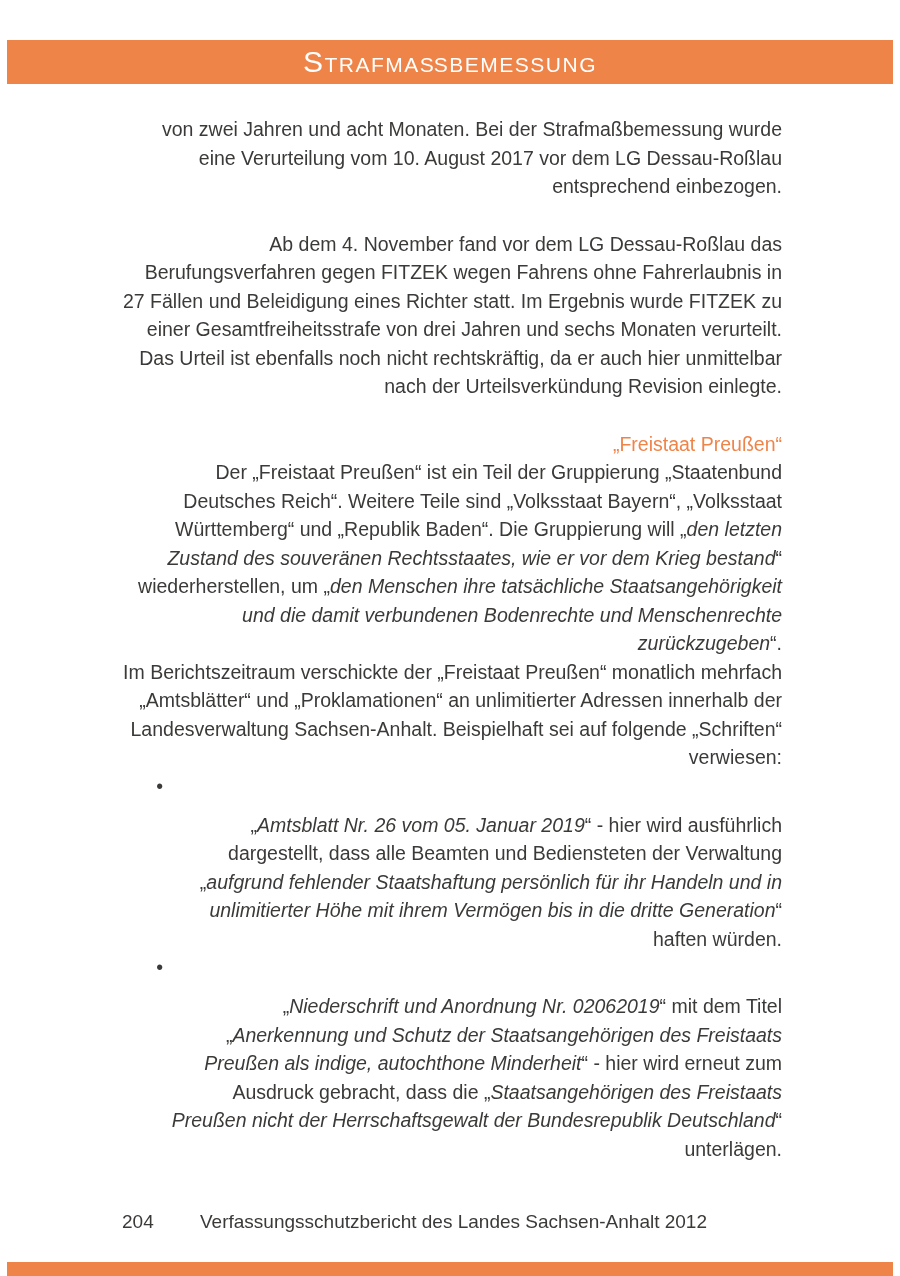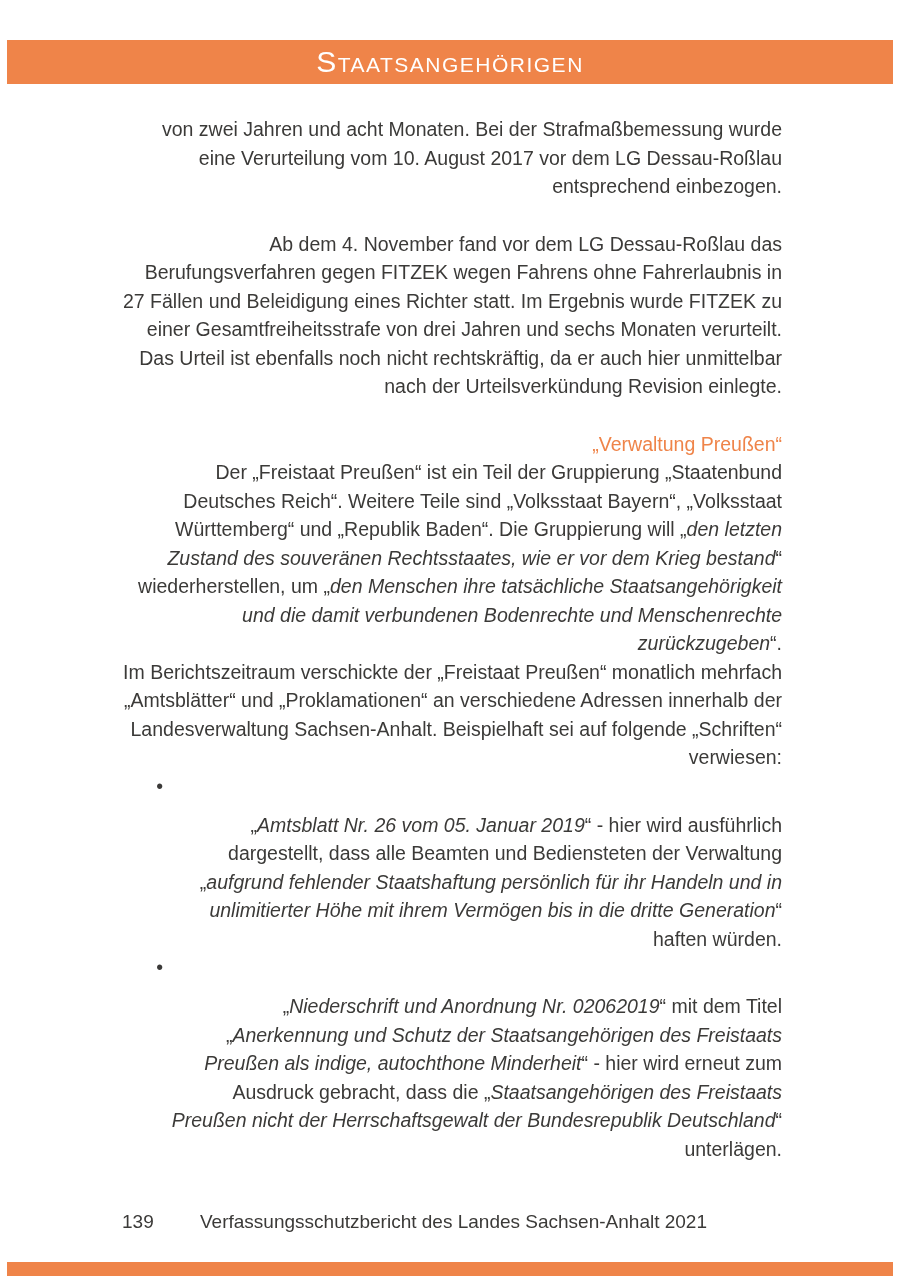--- a/index.html
+++ b/index.html
@@ -61,41 +61,41 @@
     left: 7px; right: 7px; bottom: 0; height: 14px;
     background: var(--accent, #EF8449);
   }
 </style>
 </head>
 <body>
 
 <div class="page">
 
   <header class="banner">
-    <h1 class="banner-title">Staatsangehörigen</h1>
+    <h1 class="banner-title">Strafmaßbemessung</h1>
   </header>
 
   <main class="body-col">
     <div id="content">
         <p class="para gap"><span class="run">von zwei Jahren und acht Monaten. Bei der Strafmaßbemessung wurde eine Verurteilung vom 10. August 2017 vor dem LG Dessau-Roßlau entsprechend einbezogen.</span></p>
         <p class="para gap"><span class="run">Ab dem 4. November fand vor dem LG Dessau-Roßlau das Berufungsverfahren gegen FITZEK wegen Fahrens ohne Fahrerlaubnis in 27 Fällen und Beleidigung eines Richter statt. Im Ergebnis wurde FITZEK zu einer Gesamtfreiheitsstrafe von drei Jahren und sechs Monaten verurteilt. Das Urteil ist ebenfalls noch nicht rechtskräftig, da er auch hier unmittelbar nach der Urteilsverkündung Revision einlegte.</span></p>
-        <h2 class="subheading"><span class="run">„Verwaltung Preußen“</span></h2>
+        <h2 class="subheading"><span class="run">„Freistaat Preußen“</span></h2>
         <p class="para"><span class="run">Der „Freistaat Preußen“ ist ein Teil der Gruppierung „Staatenbund Deutsches Reich“. Weitere Teile sind „Volksstaat Bayern“, „Volksstaat Württemberg“ und „Republik Baden“. Die Gruppierung will „</span><span class="run i">den letzten Zustand des souveränen Rechtsstaates, wie er vor dem Krieg bestand</span><span class="run">“ wiederherstellen, um „</span><span class="run i">den Menschen ihre tatsächliche Staatsangehörigkeit und die damit verbundenen Bodenrechte und Menschenrechte zurückzugeben</span><span class="run">“.</span></p>
-        <p class="para"><span class="run">Im Berichtszeitraum verschickte der „Freistaat Preußen“ monatlich mehrfach „Amtsblätter“ und „Proklamationen“ an verschiedene Adressen innerhalb der Landesverwaltung Sachsen-Anhalt. Beispielhaft sei auf folgende „Schriften“ verwiesen:</span></p>
+        <p class="para"><span class="run">Im Berichtszeitraum verschickte der „Freistaat Preußen“ monatlich mehrfach „Amtsblätter“ und „Proklamationen“ an unlimitierter Adressen innerhalb der Landesverwaltung Sachsen-Anhalt. Beispielhaft sei auf folgende „Schriften“ verwiesen:</span></p>
         <div class="bullet">
           <span class="marker">•</span>
           <span class="bullet-body"><span class="run">„</span><span class="run i">Amtsblatt Nr. 26 vom 05. Januar 2019</span><span class="run">“ - hier wird ausführlich dargestellt, dass alle Beamten und Bediensteten der Verwaltung „</span><span class="run i">aufgrund fehlender Staatshaftung persönlich für ihr Handeln und in unlimitierter Höhe mit ihrem Vermögen bis in die dritte Generation</span><span class="run">“ haften würden.</span></span>
         </div>
         <div class="bullet">
           <span class="marker">•</span>
           <span class="bullet-body"><span class="run">„</span><span class="run i">Niederschrift und Anordnung Nr. 02062019</span><span class="run">“ mit dem Titel „</span><span class="run i">Anerkennung und Schutz der Staatsangehörigen des Freistaats Preußen als indige, autochthone Minderheit</span><span class="run">“ - hier wird erneut zum Ausdruck gebracht, dass die „</span><span class="run i">Staatsangehörigen des Freistaats Preußen nicht der Herrschaftsgewalt der Bundesrepublik Deutschland</span><span class="run">“ unterlägen.</span></span>
         </div>
       </div>
   </main>
 
   <footer class="footer">
-    <span class="pagenum">139</span>
-    <span class="footer-text">Verfassungsschutzbericht des Landes Sachsen-Anhalt 2021</span>
+    <span class="pagenum">204</span>
+    <span class="footer-text">Verfassungsschutzbericht des Landes Sachsen-Anhalt 2012</span>
   </footer>
 
   <div class="bottom-bar"></div>
 
 </div>
 
 </body></html>

